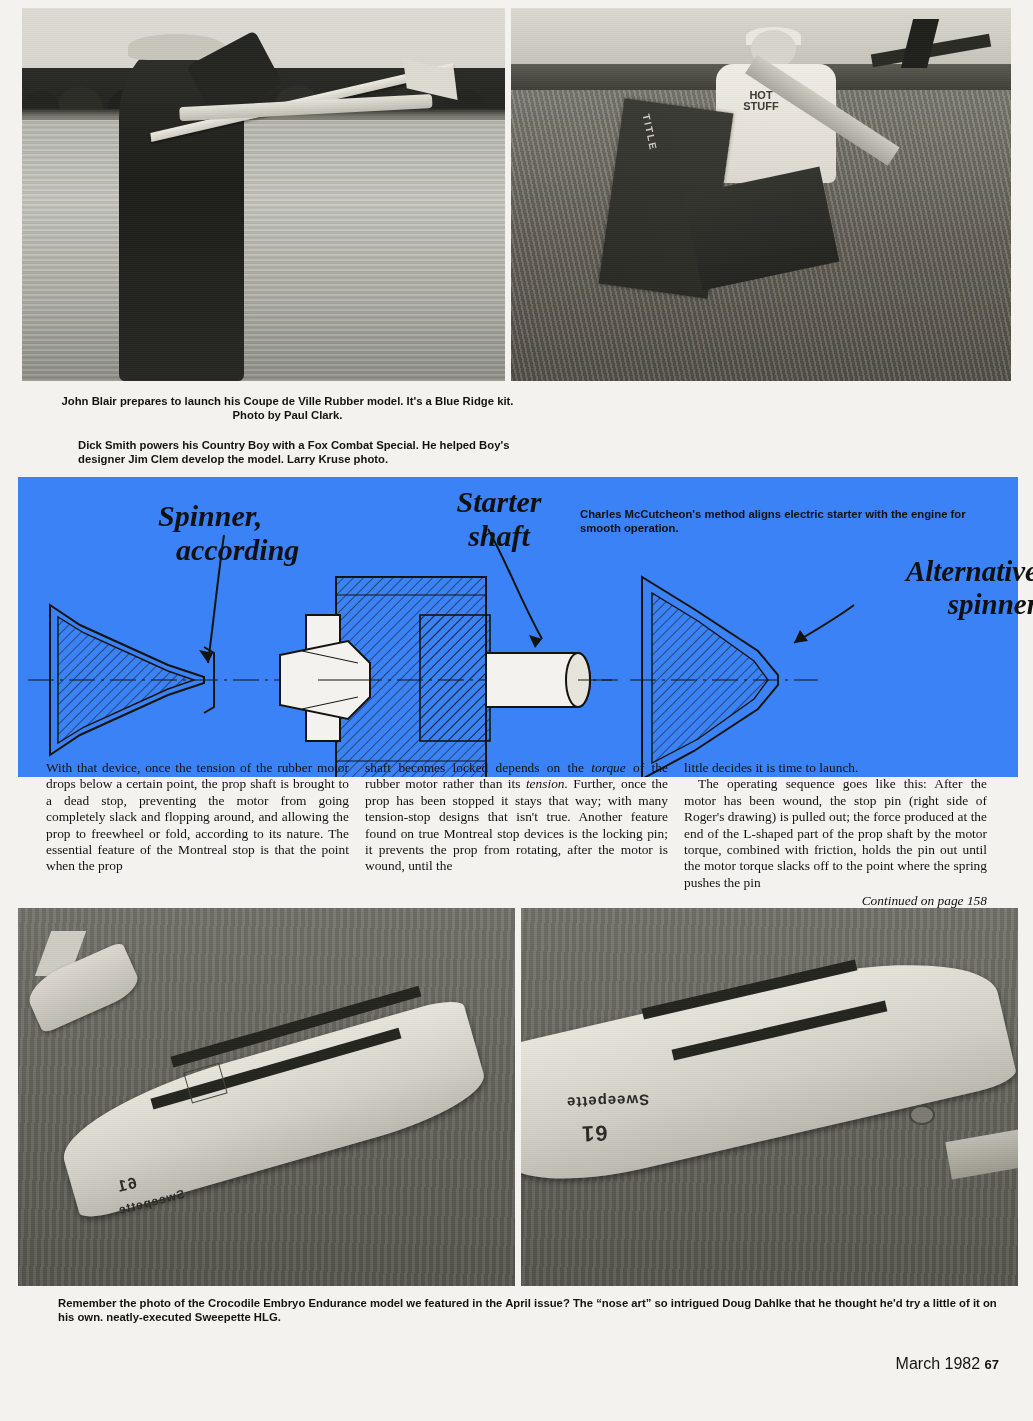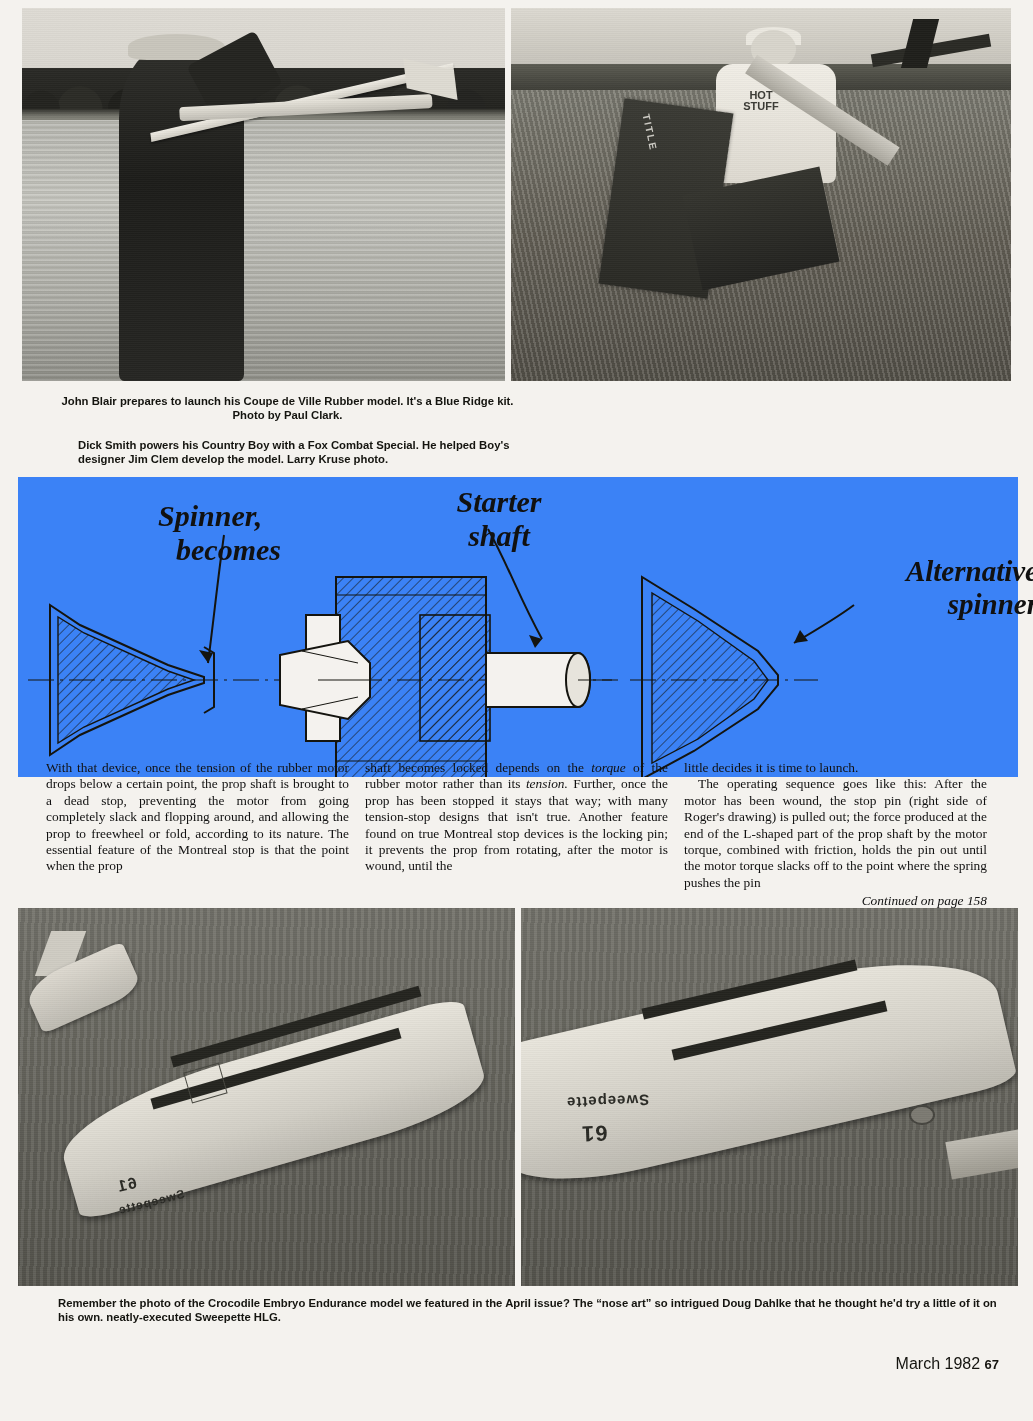--- a/index.html
+++ b/index.html
@@ -361,33 +361,34 @@
       <path d="M206,58 C200,100 196,140 190,186" fill="none" stroke="#14140f" stroke-width="2"></path>
       <path d="M190,186 l-9,-13 l14,3 z" fill="#14140f"></path>
       <path d="M470,52 C492,92 500,118 524,162" fill="none" stroke="#14140f" stroke-width="2"></path>
       <path d="M524,162 l-13,-4 l6,13 z" fill="#14140f"></path>
       <path d="M836,128 C820,140 800,152 776,166" fill="none" stroke="#14140f" stroke-width="2"></path>
       <path d="M776,166 l14,-2 l-8,-11 z" fill="#14140f"></path>
     </svg>
 
     <div class="hand lbl-spinner">
       <div>Spinner,</div>
-      <div style="margin-left:18px">becomes</div>
+      <div style="margin-left:18px">according</div>
     </div>
 
     <div class="hand lbl-starter">
       <div>Starter</div>
       <div>shaft</div>
     </div>
 
     <div class="hand lbl-alt">
       <div>Alternative</div>
       <div>spinner</div>
     </div>
 
+    <div class="note-mc">Charles McCutcheon's method aligns electric starter with the engine for smooth operation.</div>
   </div>
 
   <div class="cols">
     <div class="col c1">
       <p>With that device, once the tension of the rubber motor drops below a certain point, the prop shaft is brought to a dead stop, preventing the motor from going completely slack and flopping around, and allowing the prop to freewheel or fold, according to its nature. The essential feature of the Montreal stop is that the point when the prop</p>
     </div>
     <div class="col c2">
       <p><span>shaft becomes locked depends on the </span><i>torque</i><span> of the rubber motor rather than its </span><i>tension.</i><span> Further, once the prop has been stopped it stays that way; with many tension-stop designs that isn't true. Another feature found on true Montreal stop devices is the locking pin; it prevents the prop from rotating, after the motor is wound, until the</span></p>
     </div>
     <div class="col c3">

